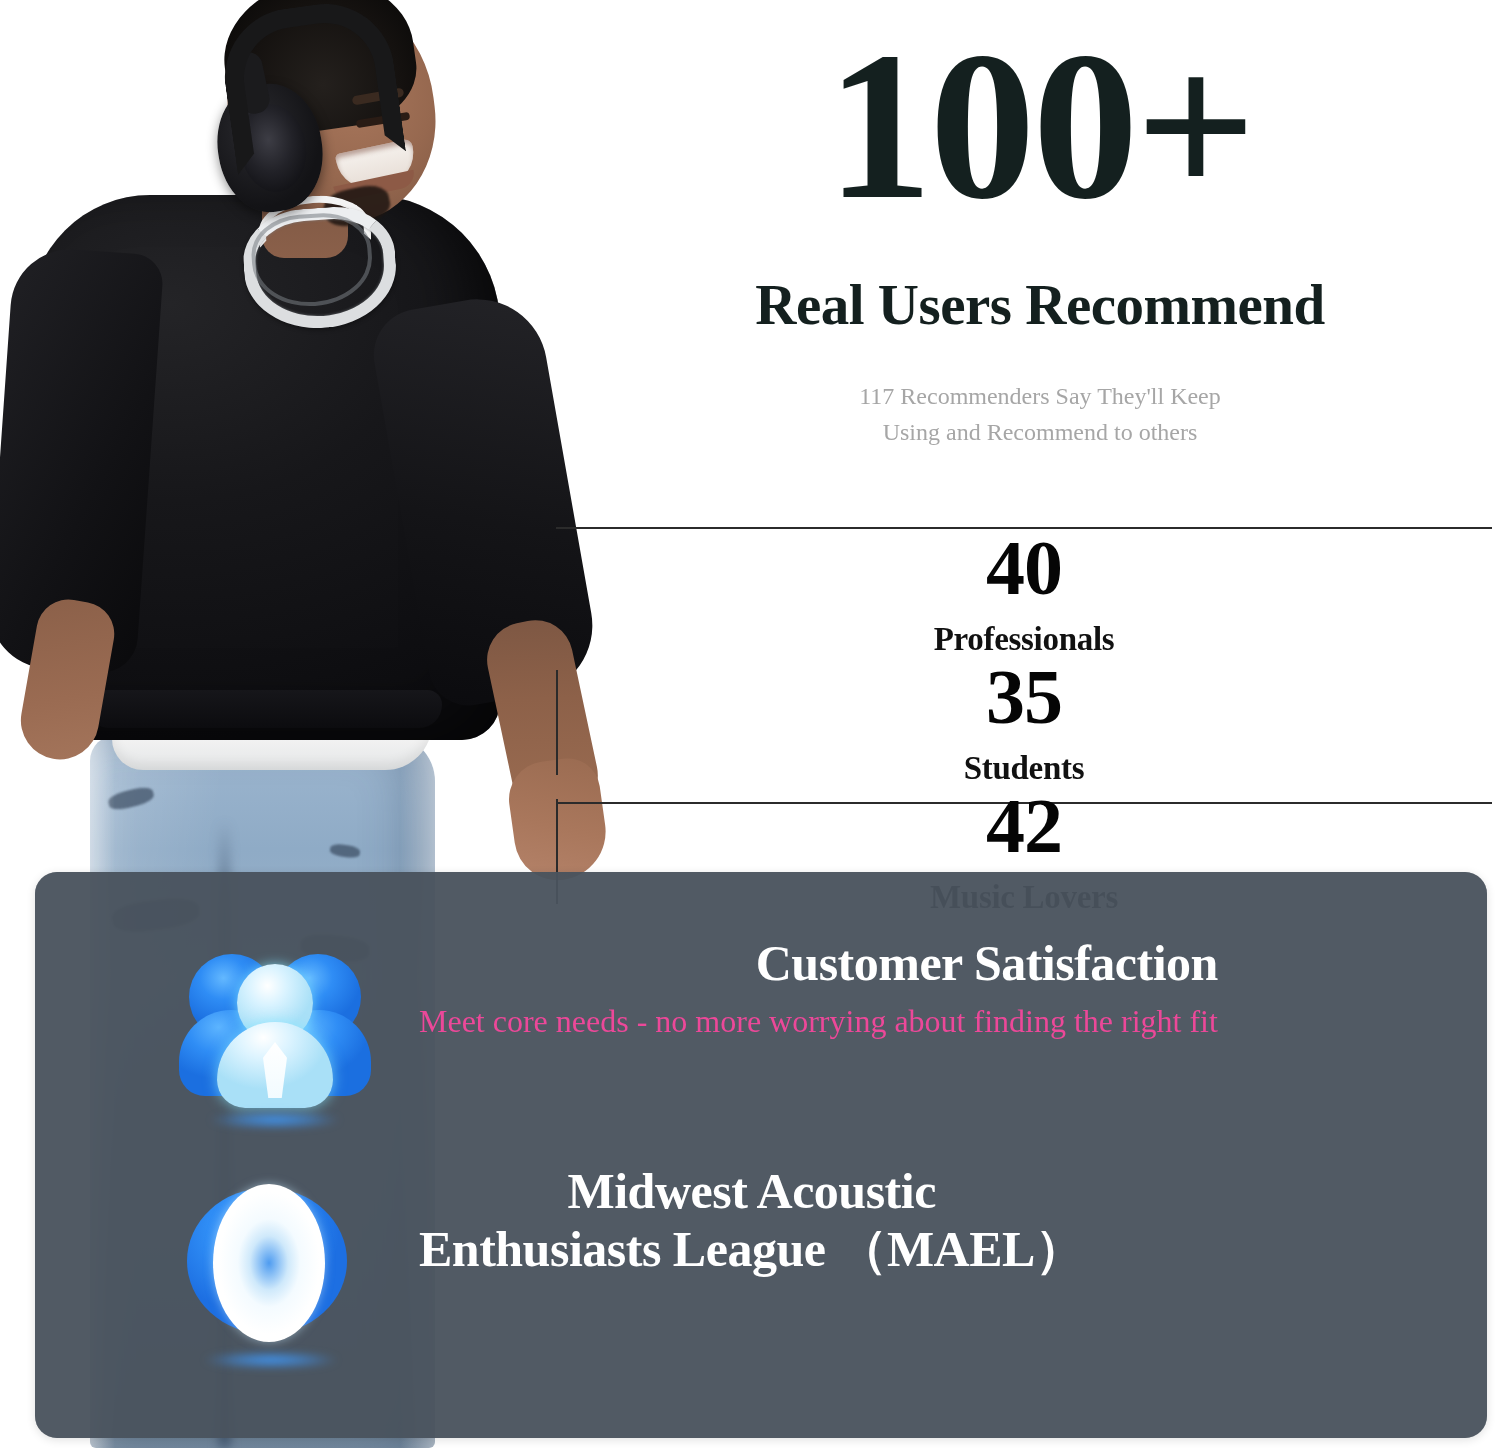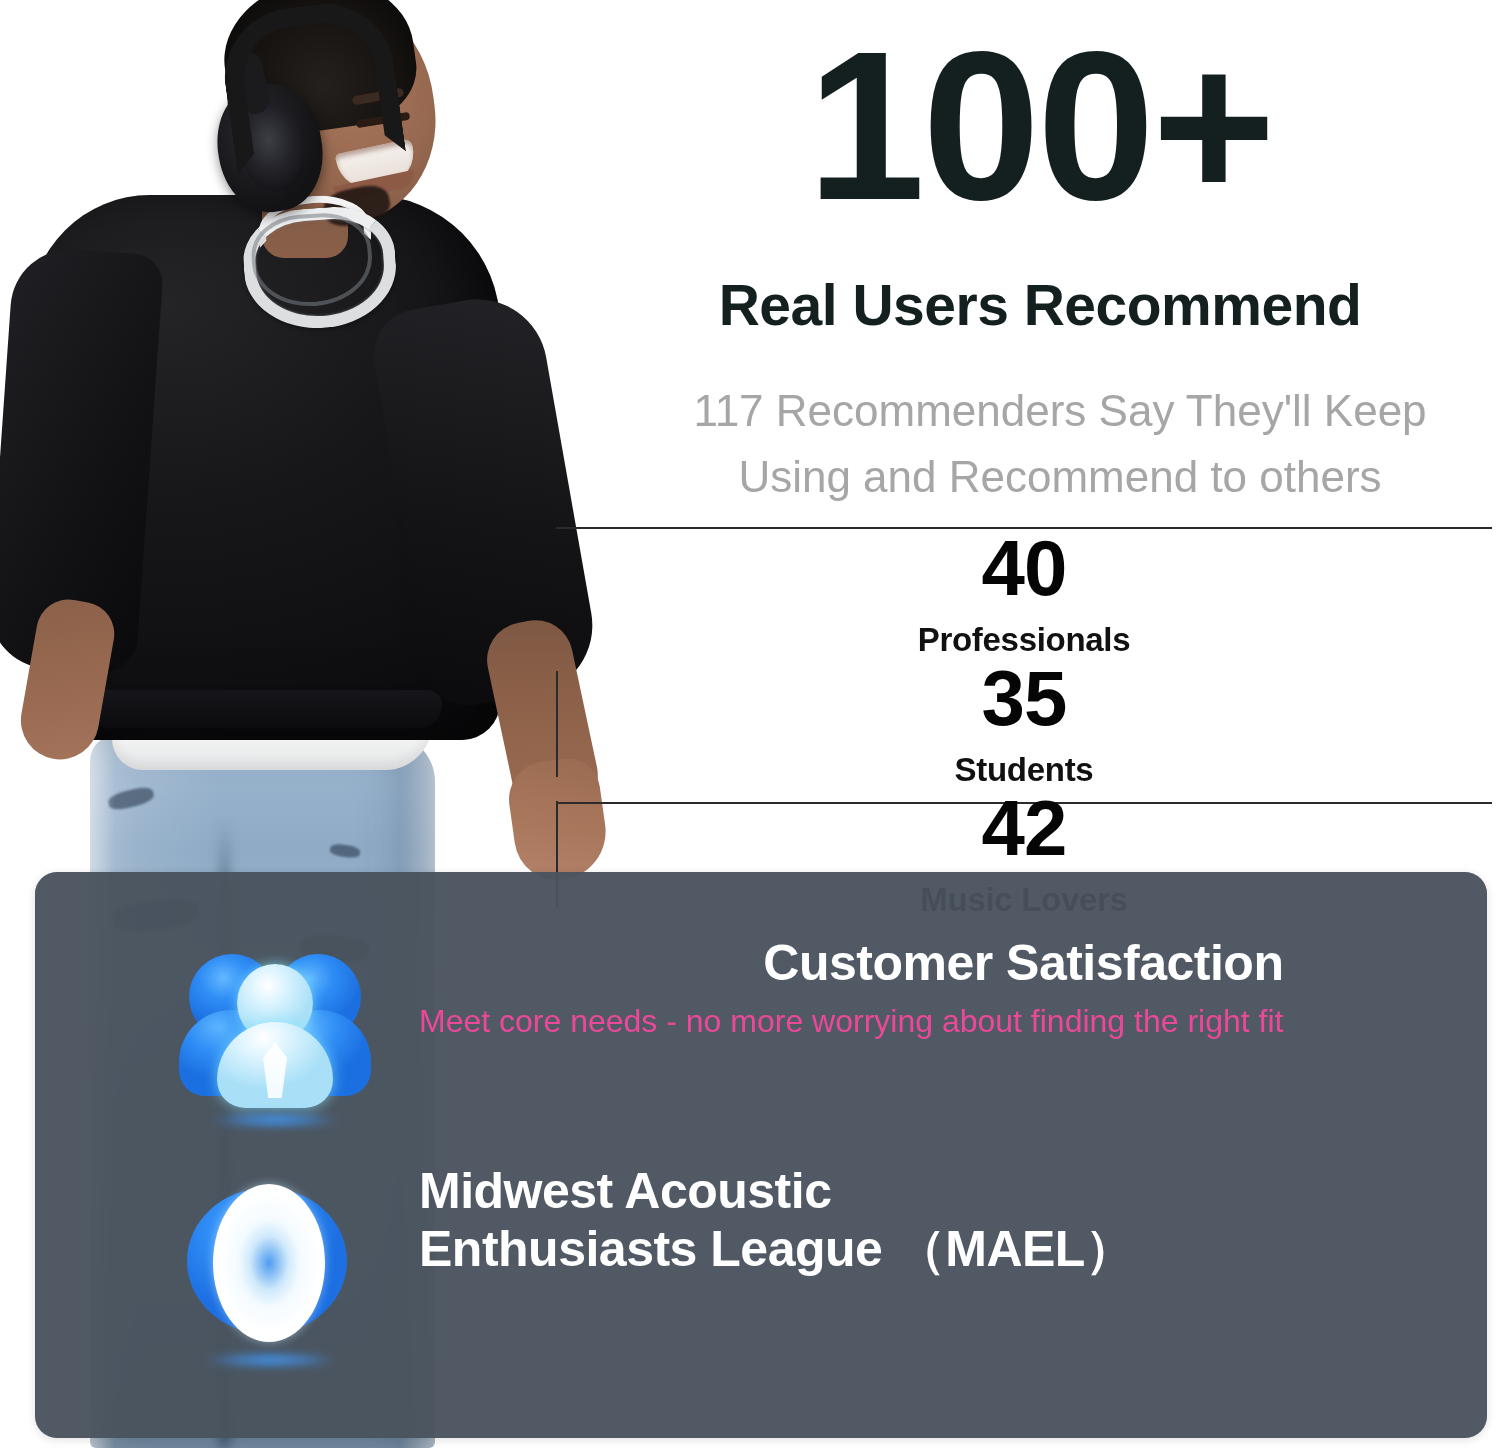--- a/index.html
+++ b/index.html
@@ -10,20 +10,21 @@
   body {
     font-family: "Liberation Sans", sans-serif;
     -webkit-font-smoothing: antialiased;
   }
   .page {
     position: relative;
     width: 1500px;
     height: 1448px;
     background: #ffffff;
     overflow: hidden;
+    font-family: Liberation Serif, serif;
   }
 
   
   .photo {
     position: absolute;
     left: 0; top: 0;
     width: 640px; height: 1448px;
     overflow: hidden;
   }
   .photo-bg { position:absolute; inset:0; background:#ffffff; }
@@ -212,24 +213,24 @@
     left: 640px; top: 272px;
     width: 800px;
     text-align: center;
     font-size: 57px;
     font-weight: 700;
     letter-spacing: -0.5px;
     color: #14201f;
   }
   .kicker {
     position: absolute;
-    left: 620px; top: 378px;
+    left: 600px; top: 378px;
     width: 880px;
     text-align: center;
-    font-size: 44px;
+    font-size: 24px;
     line-height: 1.5;
     font-weight: 400;
     color: #a6a6a6;
   }
 
   
   .stats {
     position: absolute;
     left: 556px; top: 527px;
     width: 936px; height: 273px;
@@ -279,21 +280,21 @@
     box-shadow: 0 2px 10px rgba(0,0,0,.12);
   }
   .card-tint { position:absolute; inset:0; background: rgba(78,88,98,0.55); }
 
   .feature {
     position: absolute;
     display: flex;
     align-items: flex-start;
   }
   .feature.f1 { left: 140px; top: 58px; text-align: right; }
-  .feature.f2 { left: 130px; top: 290px; }
+  .feature.f2 { left: 130px; top: 290px; text-align: center; }
 
   .icon-wrap {
     position: relative;
     width: 200px;
     height: 200px;
     flex: 0 0 200px;
   }
   .icon-wrap.w2 { width: 210px; flex-basis: 210px; height: 210px; }
 
   

